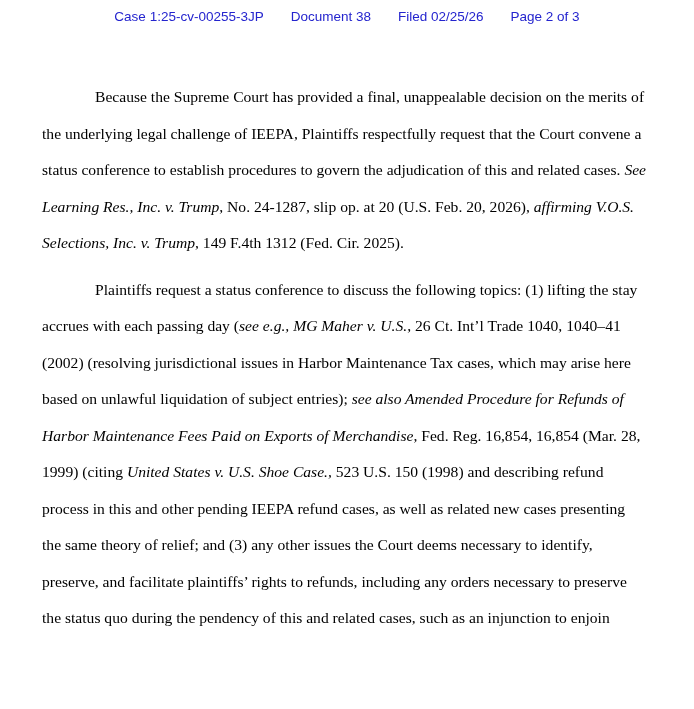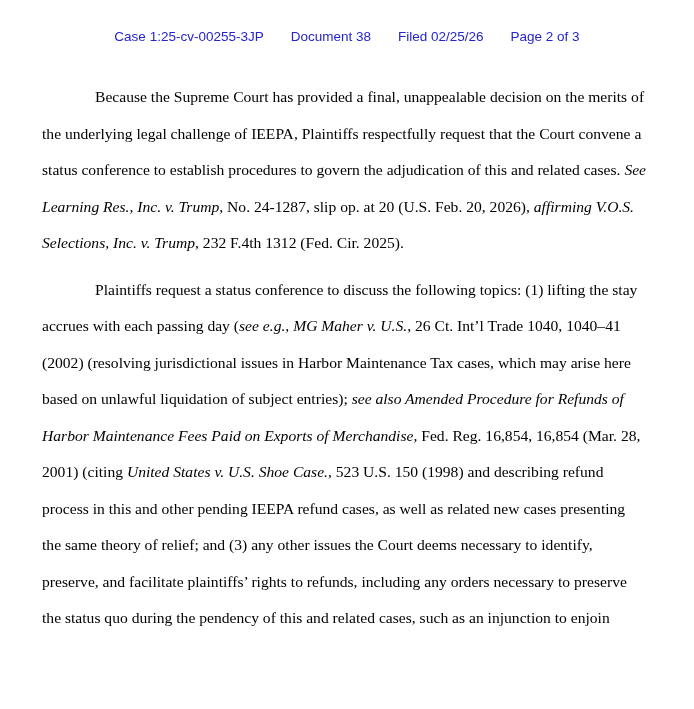--- a/index.html
+++ b/index.html
@@ -20,21 +20,20 @@
     top: 8px;
     left: 0;
     width: 694px;
     display: flex;
     justify-content: center;
     gap: 27px;
     font-family: "Liberation Sans", sans-serif;
     font-size: 13.5px;
     line-height: 18px;
     white-space: nowrap;
-    margin-top: 20px;
   }
   .doc-body {
     position: absolute;
     top: 79px;
     left: 0;
     width: 558px;
     padding-left: 42px;
     padding-right: 32px;
     box-sizing: border-box;
   }
@@ -57,27 +56,27 @@
   <span>Filed 02/25/26</span>
   <span>Page 2 of 3</span>
 </div>
 
 <div class="doc-body">
     <div class="para">
       <div class="line indent"><span>Because the Supreme Court has provided a final, unappealable decision on the merits of</span></div>
       <div class="line"><span>the underlying legal challenge of IEEPA, Plaintiffs respectfully request that the Court convene a</span></div>
       <div class="line"><span>status conference to establish procedures to govern the adjudication of this and related cases. </span><em>See</em></div>
       <div class="line"><em>Learning Res., Inc. v. Trump</em><span>, No. 24-1287, slip op. at 20 (U.S. Feb. 20, 2026), </span><em>affirming V.O.S.</em></div>
-      <div class="line"><em>Selections, Inc. v. Trump</em><span>, 232 F.4th 1312 (Fed. Cir. 2025).</span></div>
+      <div class="line"><em>Selections, Inc. v. Trump</em><span>, 149 F.4th 1312 (Fed. Cir. 2025).</span></div>
     </div>
     <div class="para">
       <div class="line indent"><span>Plaintiffs request a status conference to discuss the following topics: (1) lifting the stay</span></div>
       <div class="line"><span>accrues with each passing day (</span><em>see e.g., MG Maher v. U.S.</em><span>, 26 Ct. Int’l Trade 1040, 1040–41</span></div>
       <div class="line"><span>(2002) (resolving jurisdictional issues in Harbor Maintenance Tax cases, which may arise here</span></div>
       <div class="line"><span>based on unlawful liquidation of subject entries); </span><em>see also Amended Procedure for Refunds of</em></div>
       <div class="line"><em>Harbor Maintenance Fees Paid on Exports of Merchandise</em><span>, Fed. Reg. 16,854, 16,854 (Mar. 28,</span></div>
-      <div class="line"><span>2001) (citing </span><em>United States v. U.S. Shoe Case.,</em><span> 523 U.S. 150 (1998) and describing refund</span></div>
+      <div class="line"><span>1999) (citing </span><em>United States v. U.S. Shoe Case.,</em><span> 523 U.S. 150 (1998) and describing refund</span></div>
       <div class="line"><span>process in this and other pending IEEPA refund cases, as well as related new cases presenting</span></div>
       <div class="line"><span>the same theory of relief; and (3) any other issues the Court deems necessary to identify,</span></div>
       <div class="line"><span>preserve, and facilitate plaintiffs’ rights to refunds, including any orders necessary to preserve</span></div>
       <div class="line"><span>the status quo during the pendency of this and related cases, such as an injunction to enjoin</span></div>
     </div>
   </div>
 
 </body></html>

